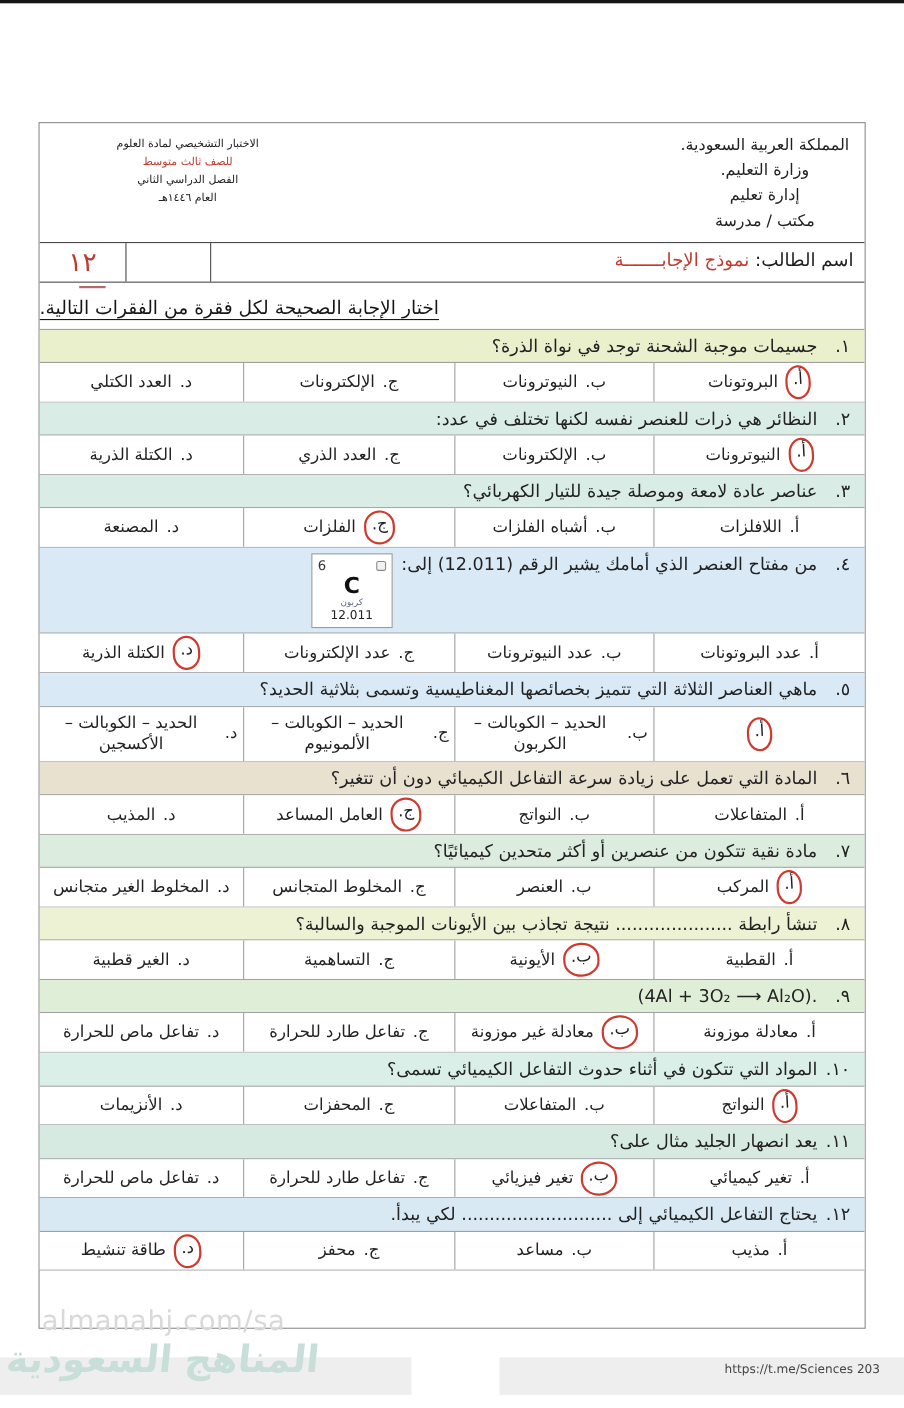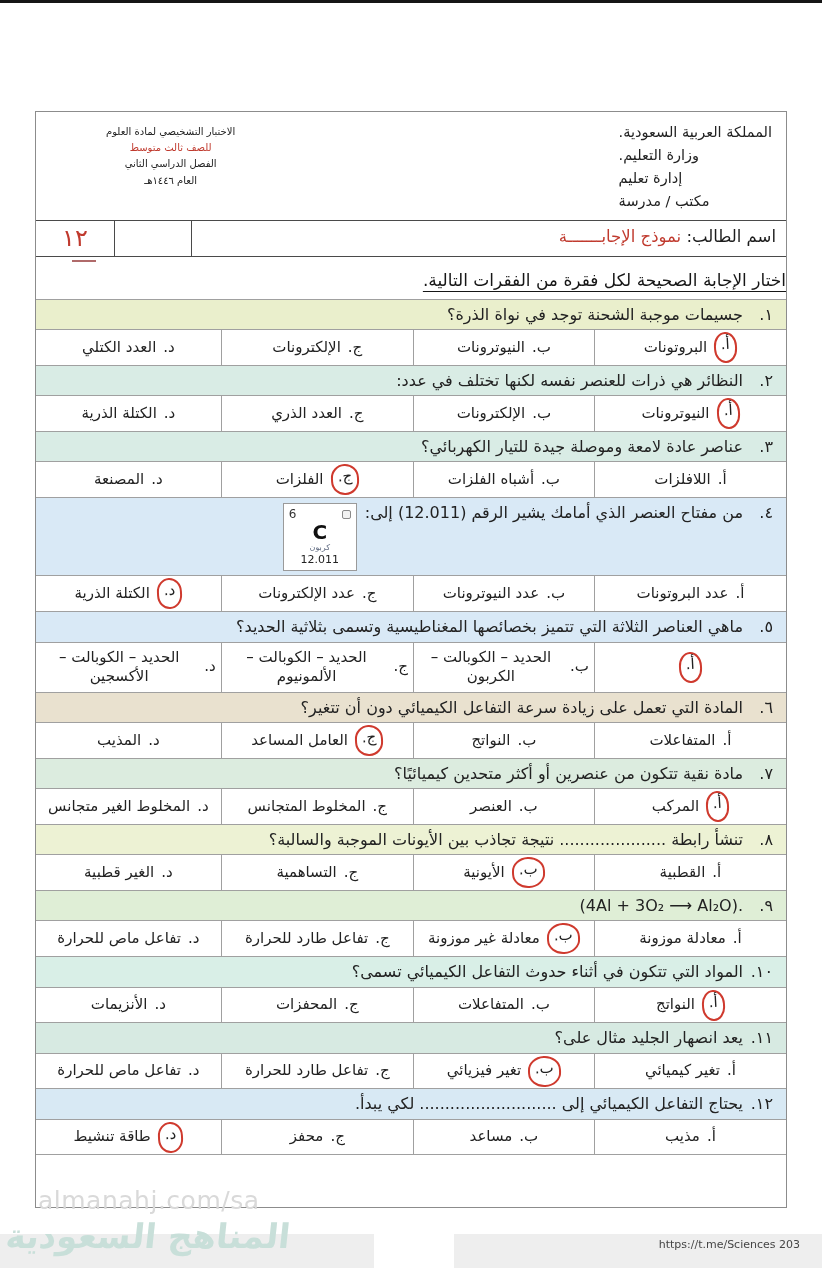--- a/index.html
+++ b/index.html
@@ -6,33 +6,33 @@
   html,body { background:#fff; }
   body { font-family:"DejaVu Sans", sans-serif; }
   .page { position:relative; width:822px; height:1280px; background:#fff; overflow:hidden; margin:0 auto; }
   .top-black-bar { position:absolute; top:0; left:0; width:822px; height:3px; background:#151515; }
 
   .main-box { position:absolute; top:111px; left:35px; width:752px; height:1097px;
               border:1px solid #8c8c8c; background:#fff; display:flex; flex-direction:column; overflow:hidden; }
 
   
   .doc-header { display:flex; justify-content:space-between; padding:9px 14px 3px 30px; }
-  .ministry-block { text-align:left; font-size:14.5px; color:#222; line-height:1.58; }
+  .ministry-block { text-align:center; font-size:14.5px; color:#222; line-height:1.58; }
   .exam-info-block { text-align:center; font-size:10px; color:#222; line-height:1.62; padding-left:40px; margin-top:3px; }
   .red-text { color:#c03a2e; }
 
   .name-row { display:grid; grid-template-columns:1fr 78px 78px; border-top:1px solid #4a4a4a; border-bottom:1px solid #4a4a4a; min-height:37px; margin-top:4px; }
   .name-cell { padding:6px 10px 4px; font-size:16.5px; color:#1c1c1c; }
   .cell-empty { border-left:1px solid #4a4a4a; border-right:1px solid #4a4a4a; }
   .score-cell { display:flex; align-items:center; justify-content:center; position:relative; }
   .score-num { color:#c03a2e; font-size:24px; line-height:1; }
   .score-underline { position:absolute; bottom:-6px; left:36px; width:24px; height:2px; background:#b06a6a; }
 
   
-  .exam-title { text-align:right; font-size:17px; color:#161616; margin:13px 0 9px;
+  .exam-title { text-align:left; font-size:17px; color:#161616; margin:13px 0 9px;
                 text-decoration:underline; text-underline-offset:5px; }
 
   
   .questions { border-top:1px solid #a0a0a0; display:flex; flex-direction:column; }
   .q-block { border-bottom:1px solid #a0a0a0; }
   .q-band { display:flex; align-items:flex-start; padding:4px 13px 4px 10px; font-size:16px; color:#222; border-bottom:1px solid #a0a0a0; line-height:1.35; }
   .q-num { min-width:24px; white-space:nowrap; }
   .q-text { margin-right:6px; }
   .q-equation { direction:ltr; unicode-bidi:isolate; margin-right:6px; white-space:nowrap; }
   .q-options { display:grid; grid-template-columns:1.04fr 0.98fr 1.04fr 1fr; background:#fff; }

